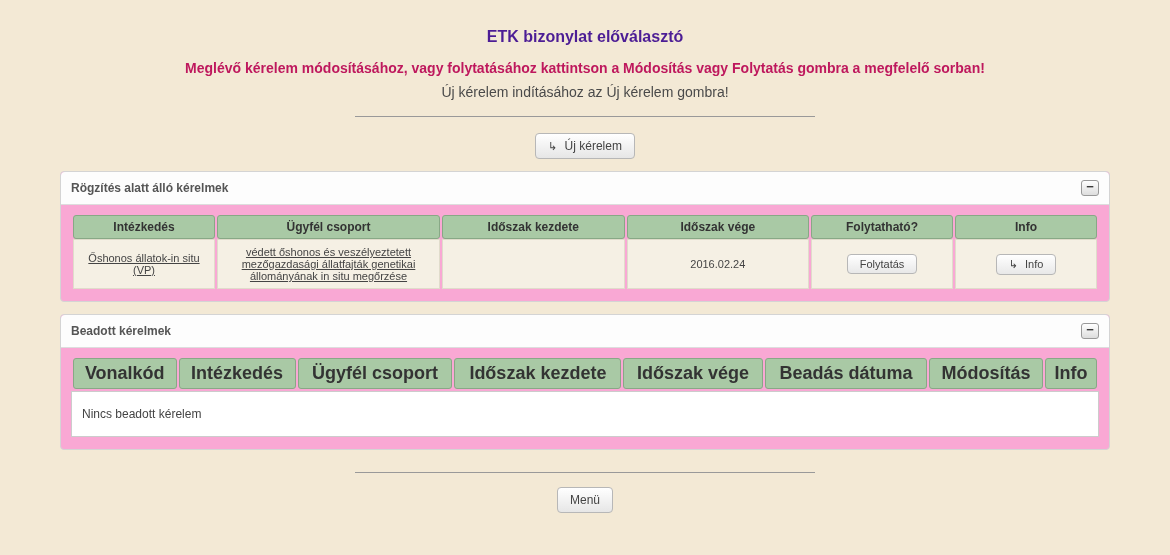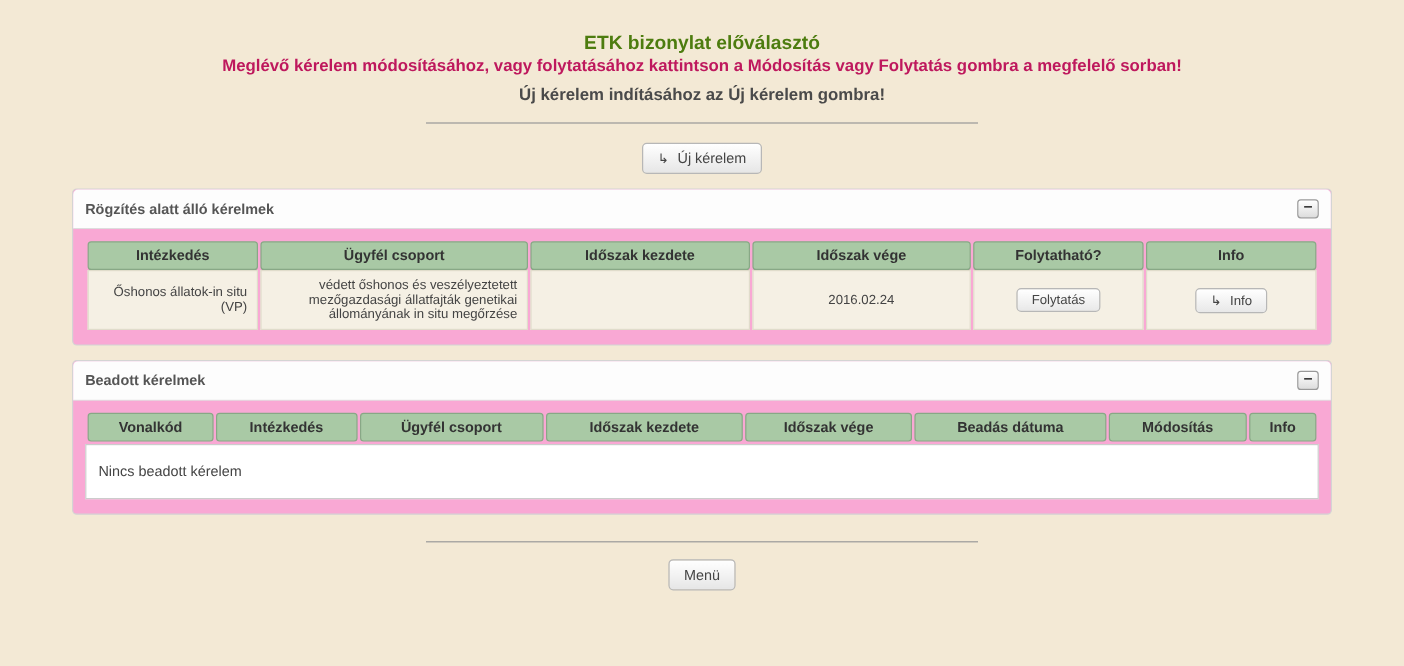--- a/index.html
+++ b/index.html
@@ -11,23 +11,23 @@
     width: 1170px;
     height: 555px;
     overflow: hidden;
   }
   .container { width: 1170px; margin: 0 auto; padding-top: 28px; }
   .header-block {
     width: 930px;
     margin: 0 auto 0 auto;
     text-align: center;
   }
-  .title { font-size: 16px; font-weight: bold; color: #4d7c0f; margin-bottom: 0; }
+  .title { font-size: 16px; font-weight: bold; color: #4c1d95; margin-bottom: 14px; }
   .sub1 { font-size: 14px; font-weight: bold; color: #be185d; margin-bottom: 8px; }
-  .sub2 { font-size: 14px; font-weight: bold; color: #4a4a4a; }
+  .sub2 { font-size: 14px; font-weight: normal; color: #4a4a4a; }
   .hr {
     border: none;
     border-top: 1px solid #999;
     width: 460px;
     margin: 16px auto 16px auto;
   }
   .center { text-align: center; }
   .btn {
     display: inline-block;
     background: linear-gradient(to bottom, #ffffff, #e6e6e6);
@@ -84,41 +84,41 @@
   }
   .tbl td {
     background: #f5f0e4;
     border: 1px solid #e0dccb;
     padding: 6px 8px;
     font-size: 11px;
     color: #444;
     text-align: center;
     vertical-align: middle;
   }
-  .tbl td.left { text-align: right; }
+  .tbl td.left { text-align: center; text-decoration: underline; }
   .tbl .row-btn {
     background: linear-gradient(to bottom, #fff, #e8e8e8);
     border: 1px solid #b7b7b7;
     border-radius: 4px;
     padding: 3px 12px;
     font-size: 11px;
     color: #444;
     cursor: pointer;
     text-align: center;
   }
   .tbl .row-btn .icon { margin-right: 4px; }
 
   .tbl2 { width: 100%; border-collapse: separate; border-spacing: 2px 0; }
   .tbl2 th {
     background: #a9c9a5;
     border: 1px solid #88a886;
     border-radius: 3px;
     font-weight: bold;
     color: #333;
-    font-size: 12px;
+    font-size: 18px;
     padding: 4px 6px;
     text-align: center;
   }
   .empty-msg {
     background: #fff;
     border: 1px solid #ccc;
     padding: 15px 10px;
     font-size: 12px;
     color: #444;
     margin-top: 2px;

